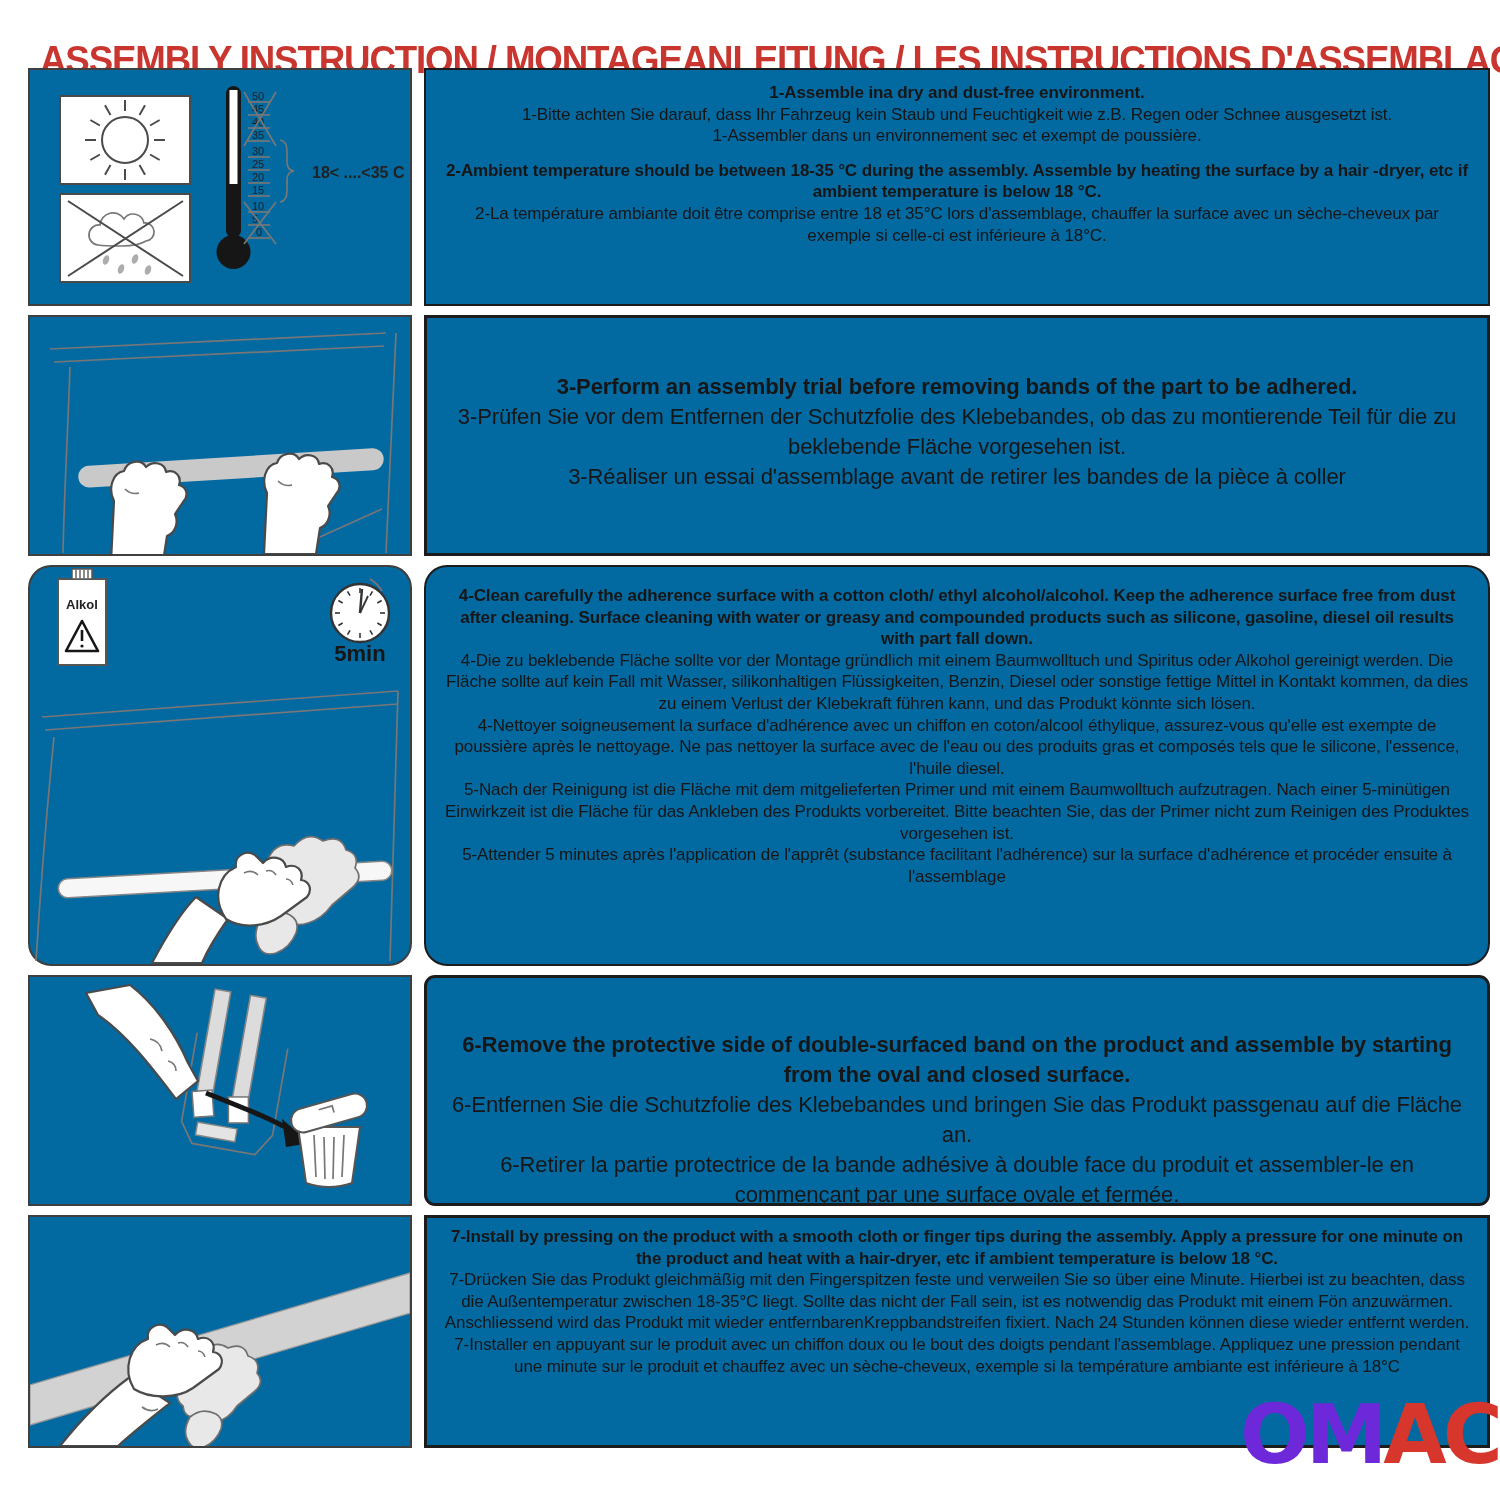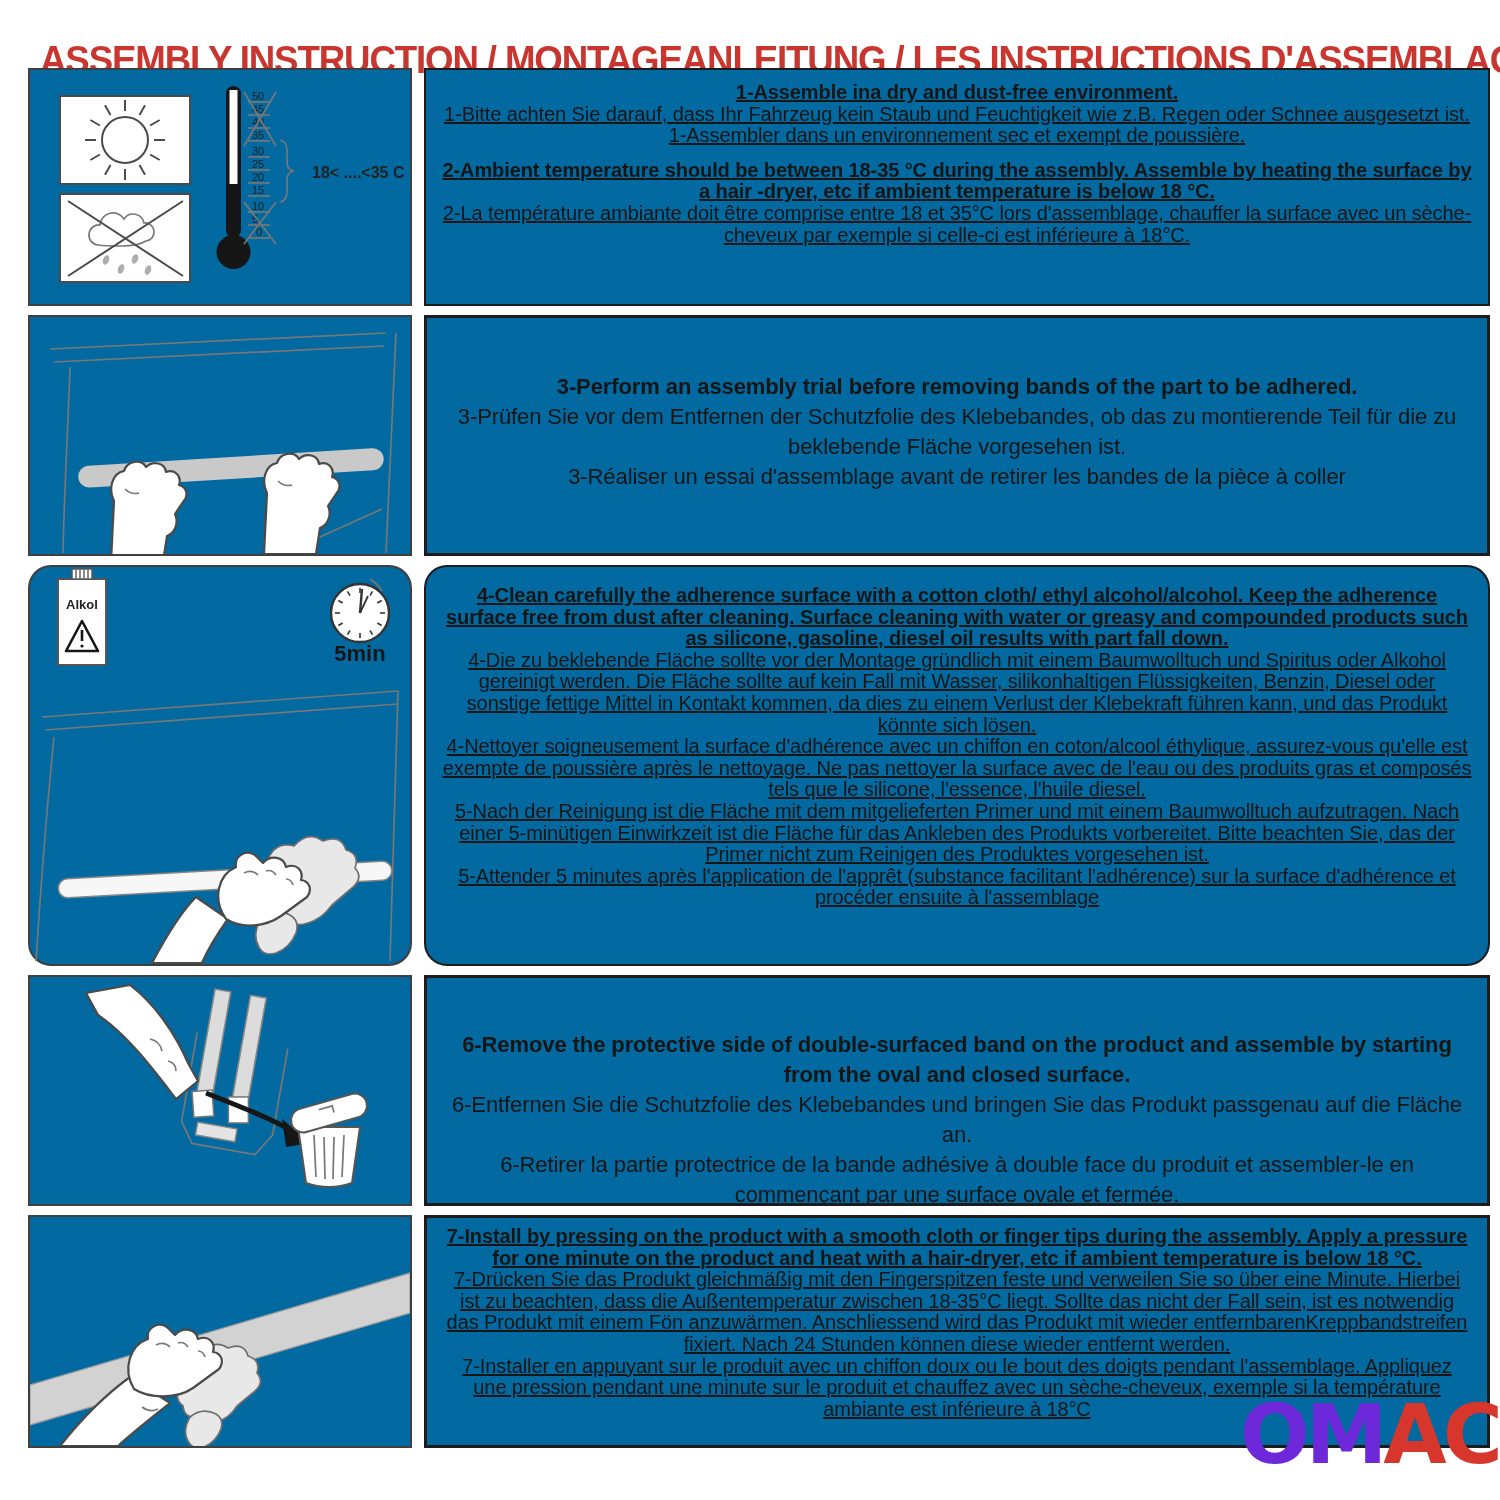--- a/index.html
+++ b/index.html
@@ -5,36 +5,36 @@
   html,body{margin:0;padding:0;background:#fff;}
   body{width:1500px;height:1500px;position:relative;overflow:hidden;
        font-family:"Liberation Sans",sans-serif;color:#161616;}
   .title{position:absolute;left:40px;top:12px;font-size:39px;font-weight:bold;
          color:#c9362f;letter-spacing:-1.2px;white-space:nowrap;
          transform:scaleX(.94);transform-origin:left top;}
   .box{position:absolute;background:#0369a1;box-sizing:border-box;text-align:center;}
   .ill{border:2px solid #3f3f3f;}
   .txt{border:2px solid #1c1c1c;overflow:hidden;padding:12px 16px 6px 16px;}
   .thick{border-width:3px;}
-  .small{font-size:20px;line-height:21.6px;letter-spacing:-0.1px;text-decoration:underline;}
+  .small{font-size:17px;line-height:21.6px;letter-spacing:-0.1px;}
   .big{font-size:22px;line-height:30px;letter-spacing:-0.1px;}
   p{margin:0;}
   .b{font-weight:bold;}
   .gap{margin-top:13px;}
   
   .l{left:28px;width:384px;}
   .r{left:424px;width:1066px;}
   .r1{top:68px;height:238px;}
   .r2{top:315px;height:241px;}
   .r3{top:565px;height:401px;border-radius:23px;}
   .r4{top:975px;height:231px;}
   .r5{top:1215px;height:233px;}
   .pad2{padding-top:54px;}
   .pad3{padding-top:18px;}
-  .pad4{padding-top:52px;}
+  .pad4{padding-top:52px;border-radius:11px;}
   .pad5{padding-top:8px;}
   svg{display:block;}
   .ln{stroke:#4a4a4a;stroke-width:2;fill:none;}
   .thin{stroke:#777;stroke-width:1.7;fill:none;}
   .hand{fill:#fff;stroke:#4a4a4a;stroke-width:2.2;stroke-linejoin:round;}
   .cloth{fill:#e8e8e8;stroke:#6f6f6f;stroke-width:1.7;stroke-linejoin:round;}
   .num{font-size:11px;fill:#222;font-family:"Liberation Sans",sans-serif;}
   .logo{position:absolute;left:1240px;top:1394px;font-size:82px;font-weight:bold;
         font-family:"DejaVu Sans",sans-serif;letter-spacing:-4px;line-height:1;white-space:nowrap;}
   .logo .blk{color:#6d28d9;}

